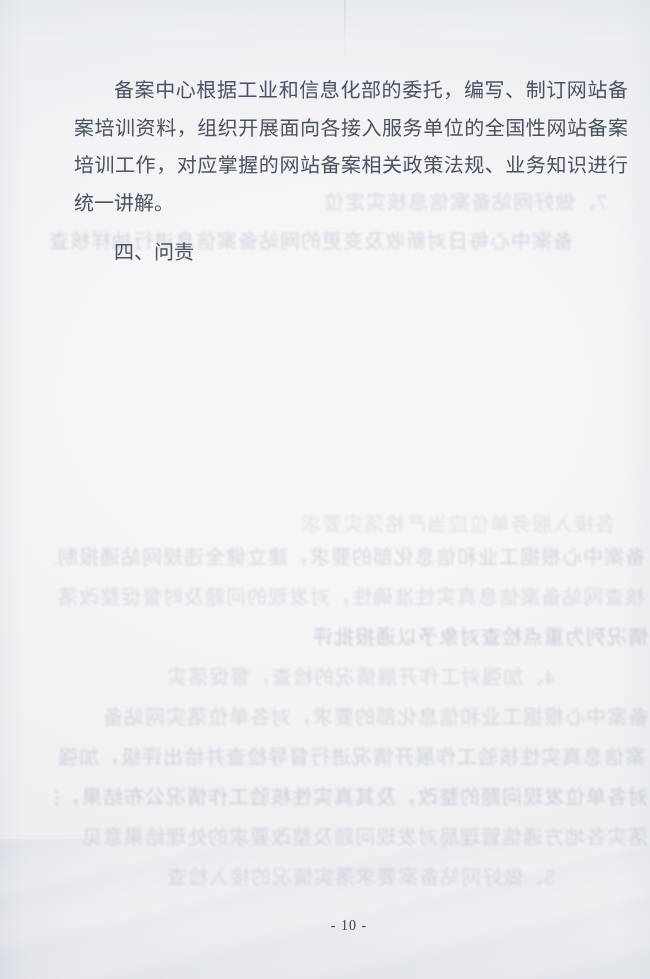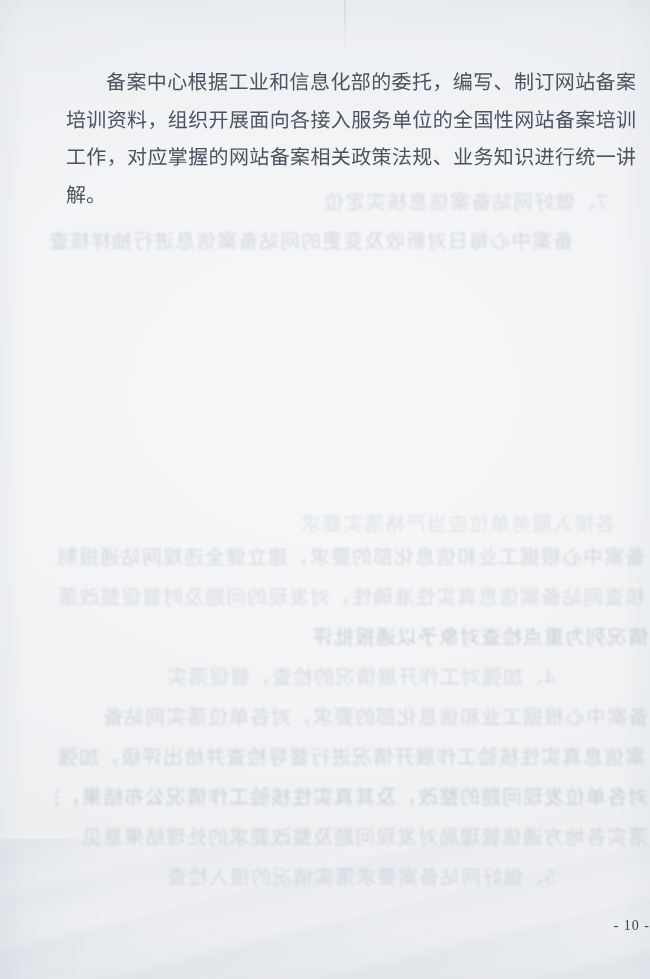--- a/index.html
+++ b/index.html
@@ -62,26 +62,26 @@
   .bl12 { top: 865px; left: 95px;  width: 460px; color: rgba(92,108,140,0.16); }
 
   
   .content {
     position: absolute; left: 62px; top: 60px; width: 578px;
     color: #4b5260;
     font-size: 20px; line-height: 37.6px;
     text-align: justify;
     text-justify: inter-ideograph;
   }
-  .content p { margin: 4px; text-indent: 2em; }
+  .content p { margin: 12px; text-indent: 2em; }
   .content .section-heading { font-weight: normal; }
 
   .page-number {
     position: absolute; left: 0; right: 0; top: 918px;
-    text-align: right;
+    text-align: center;
     color: #3d4450;
     font-size: 14px; letter-spacing: 1px; padding-left: 48px;
   }
 </style>
 </head>
 <body>
 
 <div class="paper-shade"></div>
 <div class="crease-top"></div>
 
@@ -95,15 +95,16 @@
   <div class="bleed-line bl7">4、加强对工作开展情况的检查，督促落实</div>
   <div class="bleed-line bl8">备案中心根据工业和信息化部的要求，对各单位落实网站备</div>
   <div class="bleed-line bl9">案信息真实性核验工作展开情况进行督导检查并给出评级，加强</div>
   <div class="bleed-line bl10">对各单位发现问题的整改，及其真实性核验工作情况公布结果，并</div>
   <div class="bleed-line bl11">落实各地方通信管理局对发现问题及整改要求的处理结果意见</div>
   <div class="bleed-line bl12">5、做好网站备案要求落实情况的接入检查</div>
 </div>
 
 <div class="content">
   <p>备案中心根据工业和信息化部的委托，编写、制订网站备案培训资料，组织开展面向各接入服务单位的全国性网站备案培训工作，对应掌握的网站备案相关政策法规、业务知识进行统一讲解。</p>
+  <p class="section-heading">四、问责</p>
 </div>
 
 <div class="page-number">- 10 -</div>
 
 </body></html>

